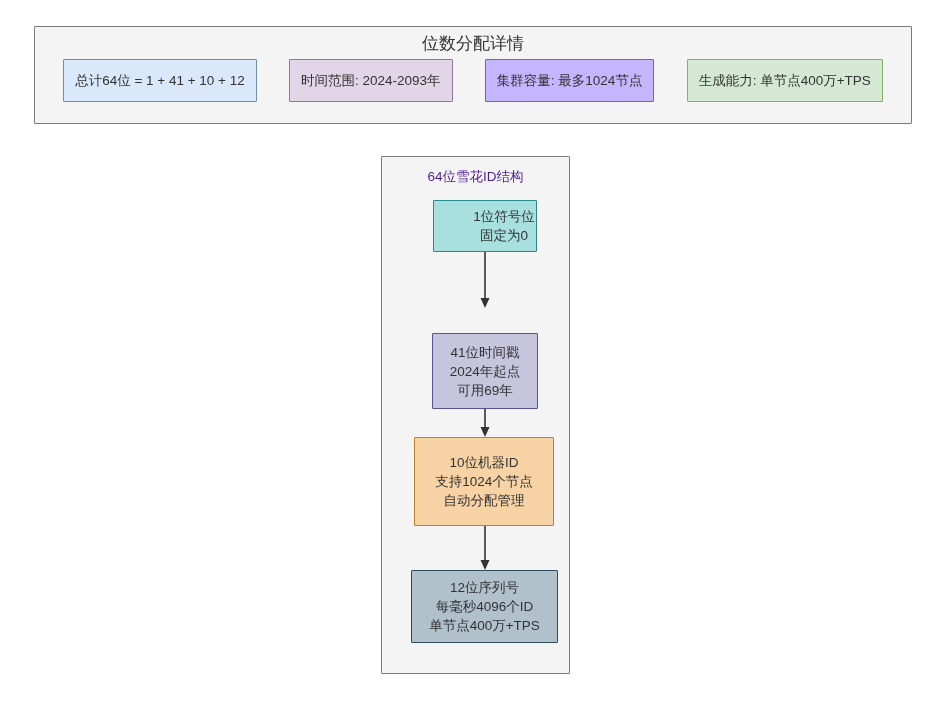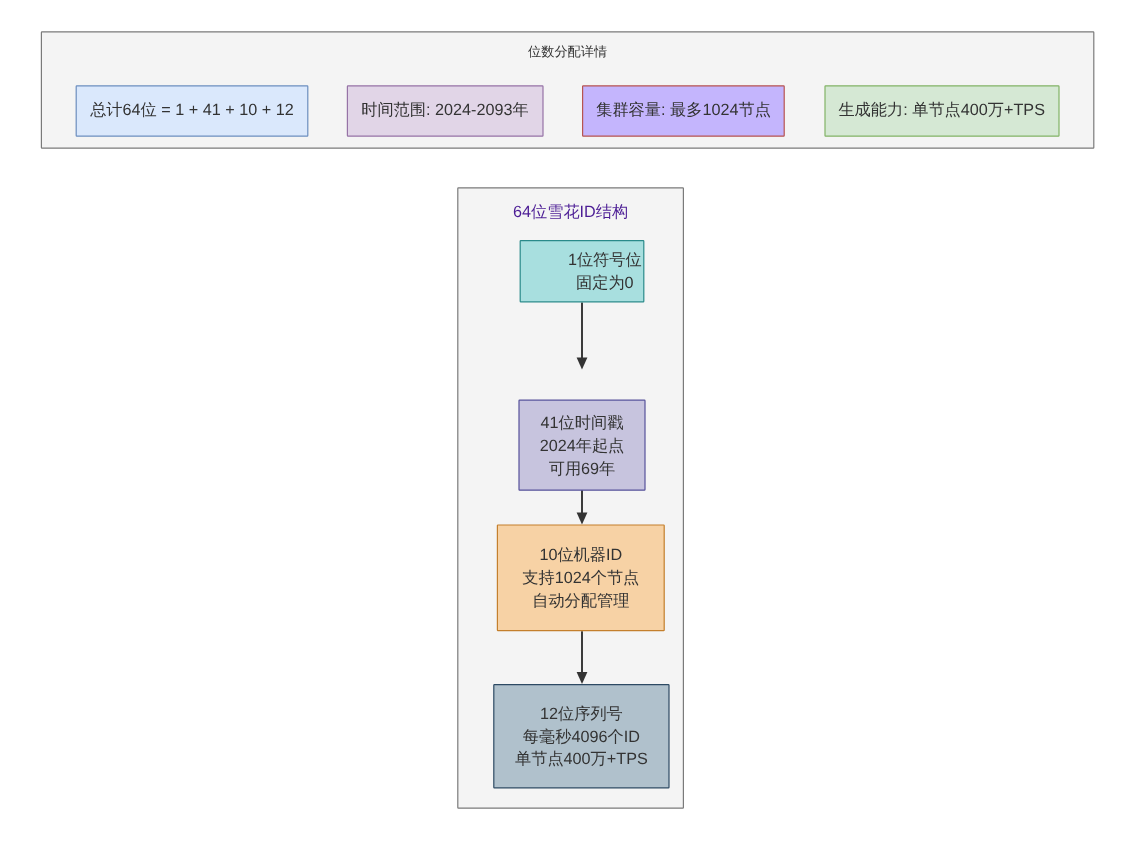--- a/index.html
+++ b/index.html
@@ -30,34 +30,34 @@
     border: 1px solid #7a7a7a;
     border-radius: 1px;
   }
 
   .summary-title {
     position: absolute;
     top: 8px;
     left: 0;
     width: 100%;
     text-align: center;
-    font-size: 11px;
+    font-size: 17px;
     color: #333333;
     line-height: 18px;
     white-space: nowrap;
   }
 
   .summary-row {
     position: absolute;
     top: 32px;
     left: 0;
     width: 100%;
     height: 66px;
     display: flex;
-    align-items: center;
+    align-items: flex-start;
     justify-content: space-around;
     padding: 0 12px;
   }
 
   .chip {
     display: flex;
     align-items: center;
     justify-content: center;
     height: 43px;
     padding: 0 11px;
@@ -109,21 +109,21 @@
     white-space: nowrap;
     text-align: center;
   }
 
   .node .ln { display: block; }
 
   
   #node-sign      { left: 433px; top: 200px; width: 104px; height: 52px; padding-left: 38px; }
   #node-timestamp { left: 432px; top: 308px; width: 106px; height: 76px; margin-top: 25px; }
   #node-machine   { left: 414px; top: 437px; width: 140px; height: 89px; }
-  #node-sequence  { left: 411px; top: 570px; width: 147px; height: 87px; }
+  #node-sequence  { left: 411px; top: 570px; width: 147px; height: 73px; }
 
   
   #connectors {
     position: absolute;
     left: 0; top: 0;
     width: 945px;
     height: 704px;
     pointer-events: none;
   }
 

